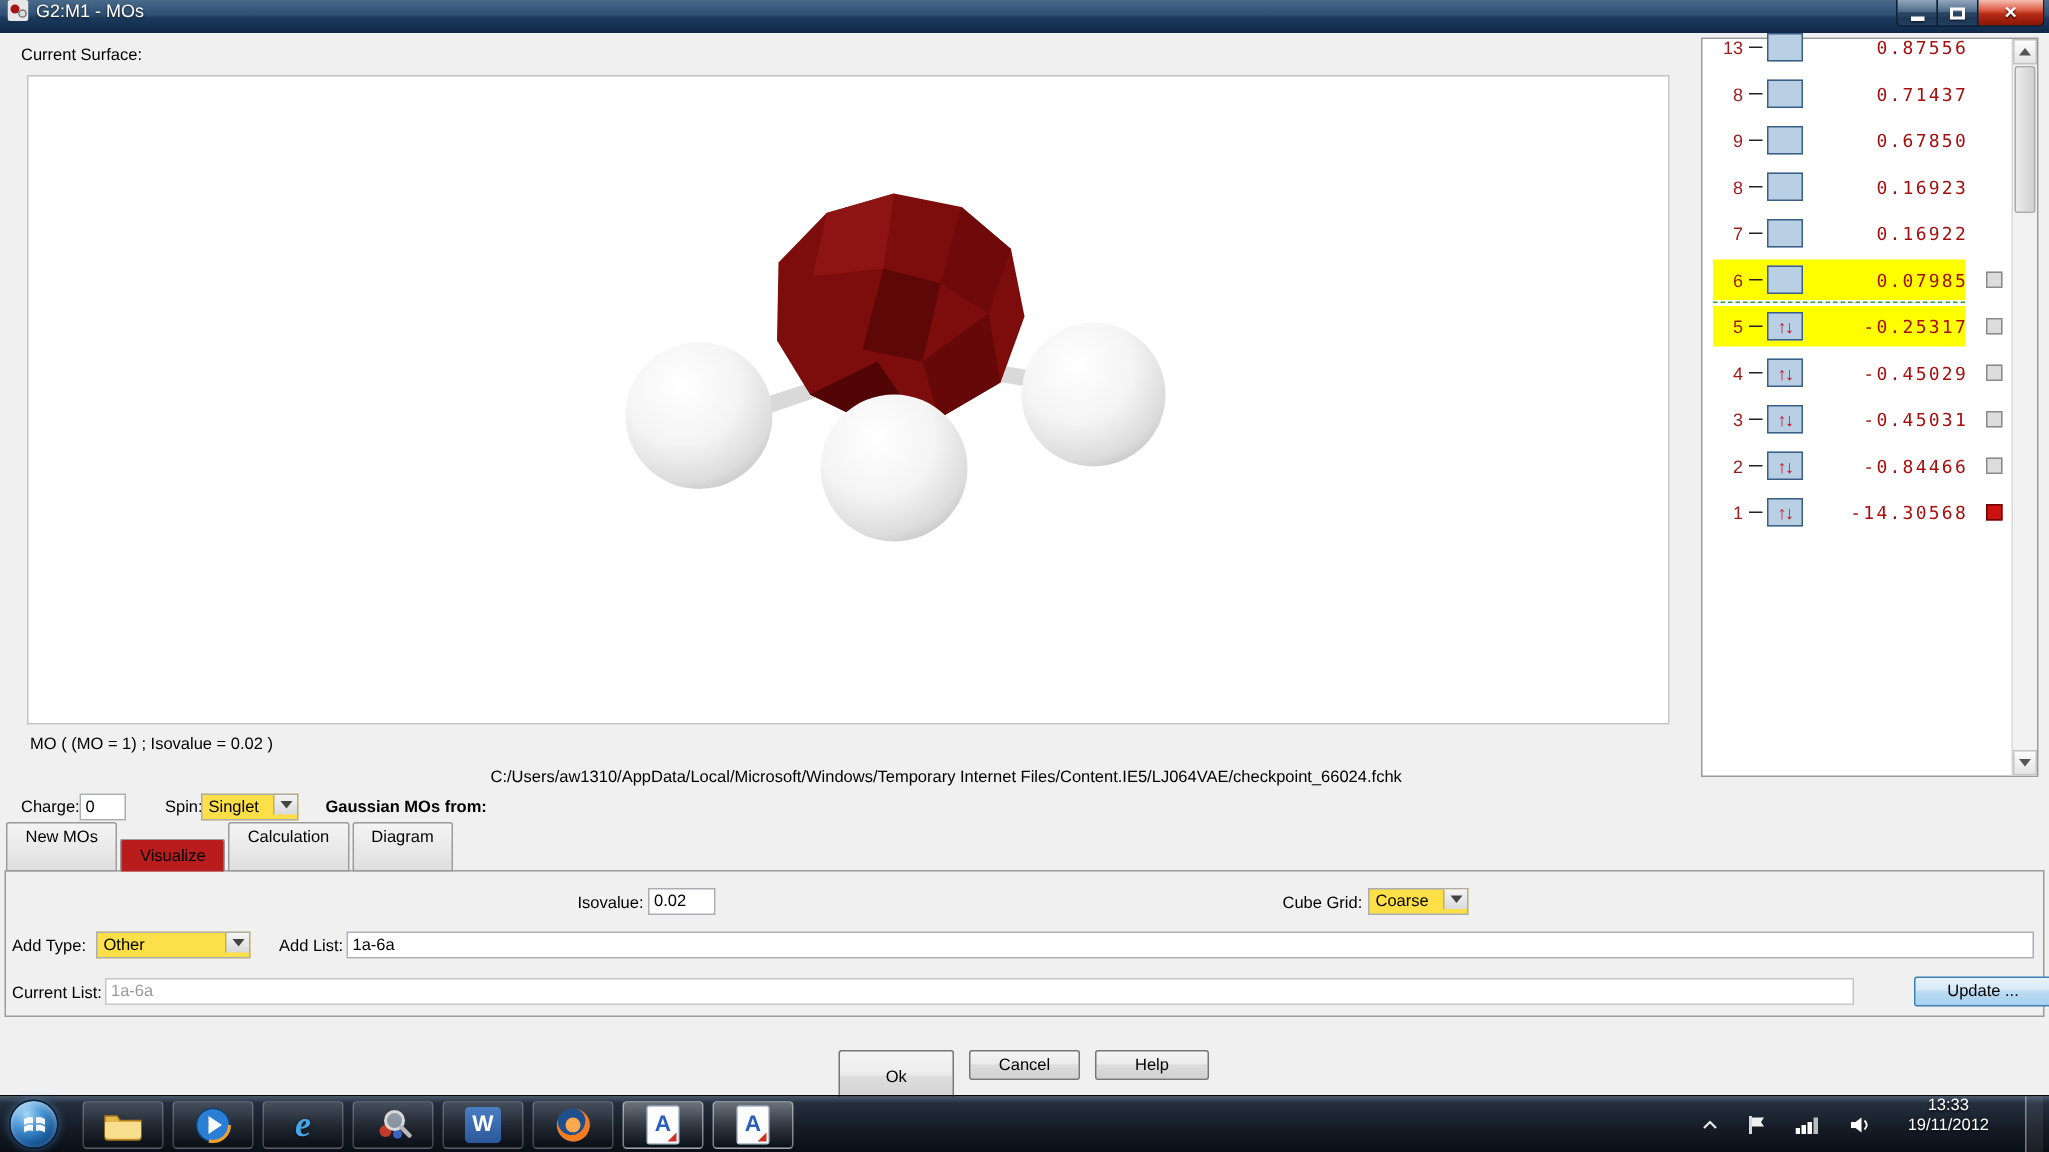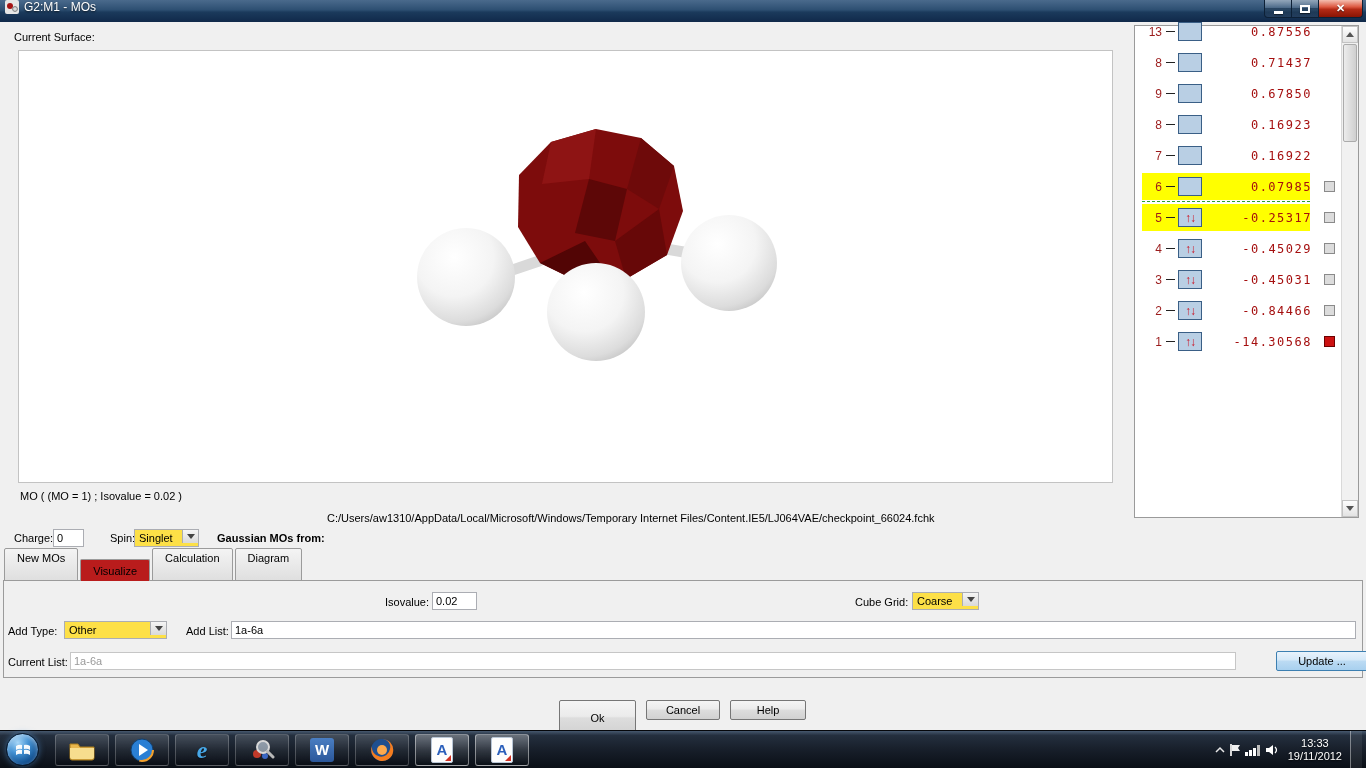--- a/index.html
+++ b/index.html
@@ -76,21 +76,21 @@
     border-top:1px solid #05070b;display:flex;align-items:center}
   #start-orb{width:33px;height:33px;border-radius:50%;margin-left:6px;flex:0 0 auto;
     background:radial-gradient(circle at 35% 28%,#a6d6f7 0%,#4392d4 35%,#125192 70%,#072f5b 100%);
     border:1px solid #0a1d33;box-shadow:inset 0 2px 5px rgba(255,255,255,.55),0 0 6px rgba(90,160,230,.5);
     display:flex;align-items:center;justify-content:center}
   #task-icons{display:flex;gap:6px;margin-left:16px}
   .ticon{width:54px;height:32px;border:1px solid rgba(255,255,255,.22);border-radius:3px;
     background:linear-gradient(180deg,rgba(255,255,255,.15),rgba(255,255,255,.05) 50%,rgba(0,0,0,.12));
     display:flex;align-items:center;justify-content:center}
   .ticon.active{background:linear-gradient(180deg,rgba(255,255,255,.32),rgba(255,255,255,.12) 50%,rgba(0,0,0,.08));border-color:rgba(255,255,255,.45)}
-  #tray{margin-left:auto;display:flex;align-items:center;gap:4px;padding-right:4px;color:#fff}
+  #tray{margin-left:auto;display:flex;gap:20px;padding-right:4px;color:#fff}
   .tray-ic{display:flex;align-items:center;justify-content:center}
   #clock{text-align:center;line-height:13px;font-size:11px;text-shadow:0 1px 2px rgba(0,0,0,.8);margin:0 4px}
   #show-desktop{width:12px;height:38px;border-left:1px solid rgba(255,255,255,.4);background:rgba(255,255,255,.07)}
   .wordbox{width:24px;height:24px;border-radius:3px;background:linear-gradient(180deg,#4a7ec2,#2b579a);color:#fff;font-weight:bold;font-size:15px;display:flex;align-items:center;justify-content:center}
   .appA{width:22px;height:26px;background:#fdfdfd;border:1px solid #b9c6d6;border-radius:2px;color:#2b5fbb;font-weight:bold;font-size:15px;display:flex;align-items:center;justify-content:center;position:relative}
   .appA::after{content:"";position:absolute;right:1px;bottom:1px;width:0;height:0;border-left:6px solid transparent;border-bottom:6px solid #d03022}
   .ie-e{font-family:"Liberation Serif",serif;font-style:italic;font-weight:bold;font-size:24px;color:#47a8e8;text-shadow:0 1px 2px rgba(0,0,0,.5);line-height:1}
 </style>
 </head>
 <body>

